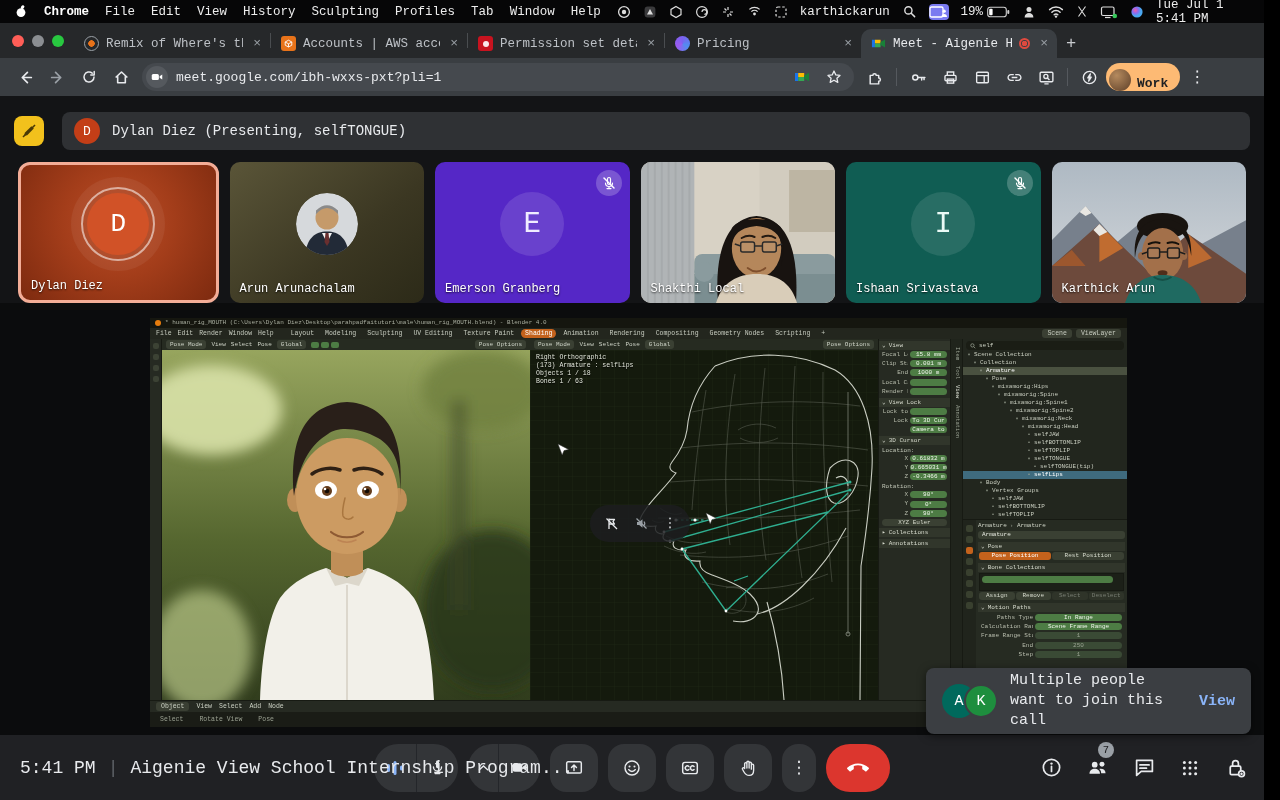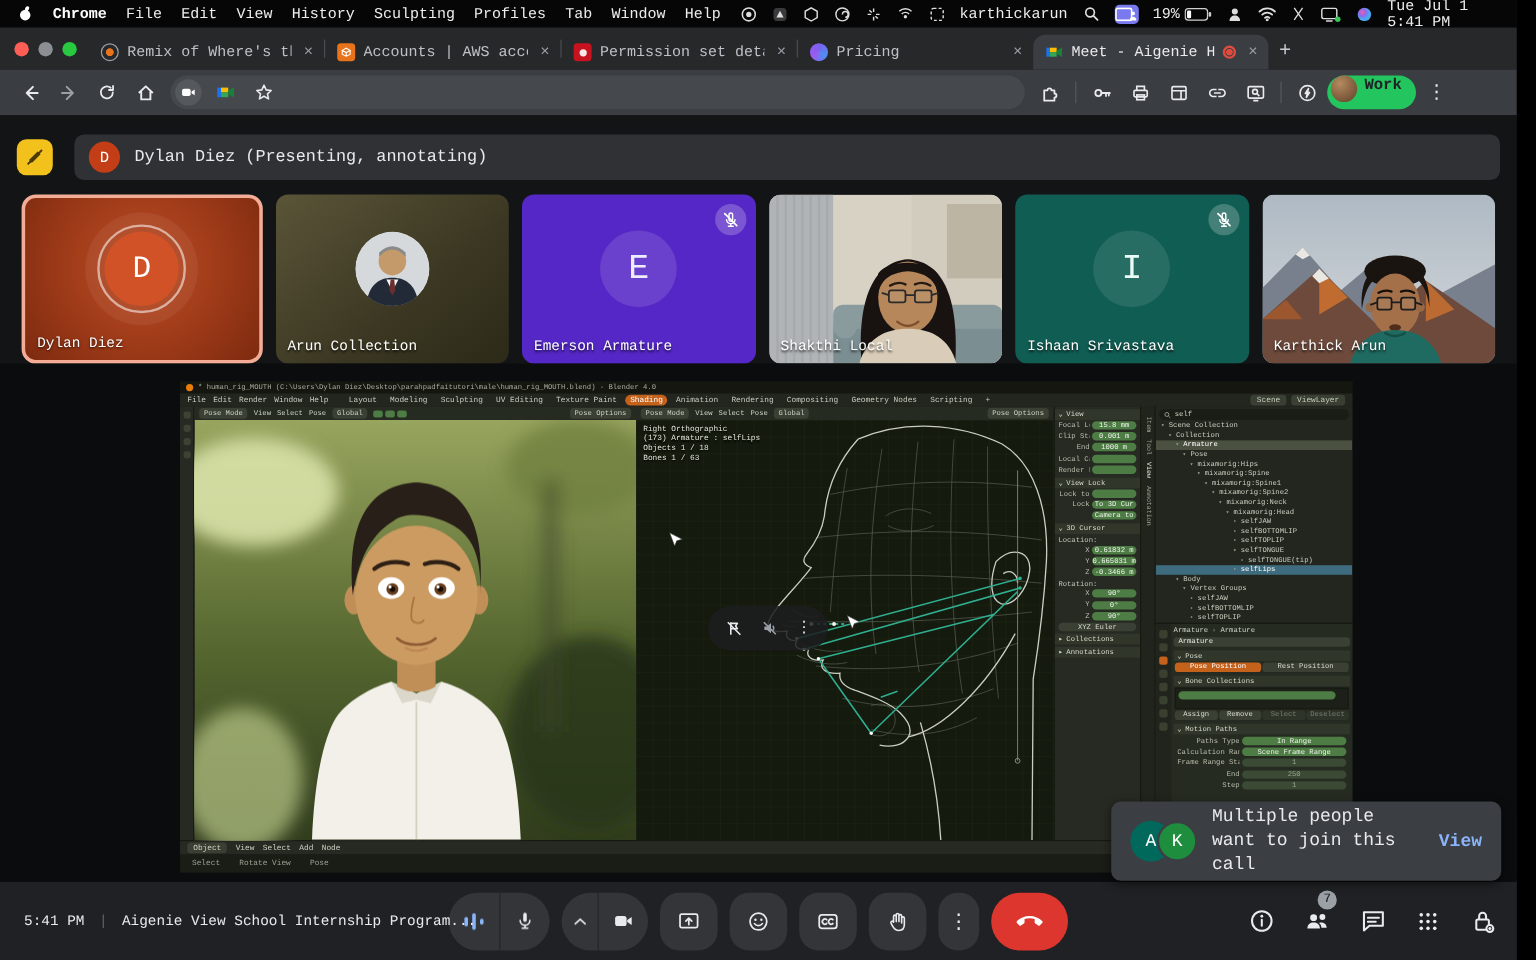--- a/index.html
+++ b/index.html
@@ -34,21 +34,21 @@
 .fv4{border-radius:50%;background:conic-gradient(#7b61f0,#4f8ef0,#9b5bf0,#7b61f0)}
 .fvdot{width:6px;height:6px;border-radius:50%;background:#fff;opacity:.9}
 .recdot{width:11px;height:11px;border-radius:50%;border:2px solid #e04a3f;background:radial-gradient(circle,#e04a3f 0 2.5px,transparent 3px);flex:none}
 
 .toolbar{position:absolute;top:58px;left:0;right:0;height:38px;background:#3a3e42;display:flex;align-items:center;padding:0 10px;gap:2px}
 .tb-ic{width:30px;height:30px;border-radius:50%;display:flex;align-items:center;justify-content:center;flex:none}
 .omnibox{flex:1;max-width:712px;height:28px;background:#45494e;border-radius:14px;display:flex;align-items:center;gap:8px;padding:0 8px 0 4px;margin:0 4px}
 .ob-chip{width:22px;height:22px;border-radius:50%;background:#55595e;display:flex;align-items:center;justify-content:center;flex:none}
 .ob-url{color:#e8eaed;font-size:13px;flex:1;white-space:nowrap;overflow:hidden}
 .sep{width:1px;height:18px;background:#55595e;margin:0 4px;flex:none}
-.profile{height:28px;border-radius:14px;background:#22c55e;color:#1f2124;display:flex;align-items:flex-start;gap:6px;padding:0 12px 0 3px;font-size:13px;font-weight:bold;flex:none}
+.profile{height:28px;border-radius:14px;background:#fdba74;color:#1f2124;display:flex;align-items:flex-end;gap:6px;padding:0 12px 0 3px;font-size:13px;font-weight:bold;flex:none}
 .pf-av{width:22px;height:22px;border-radius:50%;background:radial-gradient(circle at 35% 30%,#b58a5e,#5d3f28)}
 
 .meet{position:absolute;top:96px;left:0;right:0;bottom:0;background:#131416}
 .banner{position:absolute;top:16px;left:14px;right:14px;height:38px;display:flex;align-items:center;gap:18px}
 .ann-chip{width:30px;height:30px;border-radius:8px;background:#f2c11c;display:flex;align-items:center;justify-content:center;flex:none}
 .banner-pill{flex:1;height:38px;background:#2f3134;border-radius:8px;display:flex;align-items:center;gap:12px;padding:0 12px;color:#e8eaed;font-size:14px}
 .banner-av{width:26px;height:26px;border-radius:50%;background:#c33e17;color:#fff;font-size:13px;display:flex;align-items:center;justify-content:center;flex:none}
 
 .tiles{position:absolute;top:66px;left:18px;right:18px;height:141px;display:flex;gap:11px}
 .tile{flex:1;border-radius:10px;position:relative;overflow:hidden}
@@ -136,21 +136,21 @@
 .meet-pill{position:absolute;left:440px;top:187px;width:100px;height:37px;border-radius:19px;background:rgba(28,29,32,.85);display:flex;align-items:center;justify-content:space-around;padding:0 6px;z-index:5}
 
 .toast{position:absolute;right:13px;bottom:66px;width:325px;height:66px;background:#3b3e42;border-radius:8px;display:flex;align-items:center;gap:12px;padding:0 16px;z-index:8;box-shadow:0 2px 8px rgba(0,0,0,.5)}
 .ta{width:34px;height:34px;border-radius:50%;color:#fff;display:flex;align-items:center;justify-content:center;font-size:15px;flex:none}
 .ta-a{background:#00695c}
 .ta-k{background:#1e8e3e;margin-left:-12px;border:2px solid #3b3e42}
 .toast-text{flex:1;color:#e8eaed;font-size:15px;line-height:1.35}
 .toast-view{color:#8ab4f8;font-size:15px;font-weight:bold}
 
 .mfooter{position:absolute;left:0;right:0;bottom:0;height:65px;background:#202124;display:flex;align-items:center}
-.mf-left{position:absolute;left:20px;display:flex;gap:12px;align-items:center;color:#e8eaed;font-size:12px;white-space:nowrap}
+.mf-left{position:absolute;left:20px;display:flex;gap:12px;align-items:center;color:#e8eaed;font-size:18px;white-space:nowrap}
 .mf-sep{color:#5f6368}
 .controls{margin:0 auto;display:flex;gap:10px;align-items:center}
 .ctl{height:48px;background:#333538;display:flex;align-items:center;justify-content:center;color:#e8eaed}
 .pillb{border-radius:24px}
 .seg{width:42px;display:flex;align-items:center;justify-content:center}
 .seg+.seg{border-left:1px solid #24262a;height:48px}
 .circb{width:48px;border-radius:16px}
 .narrowb{width:34px;border-radius:16px;font-size:17px;color:#e8eaed}
 .endb{width:64px;border-radius:24px;background:#dc362e}
 .mf-right{position:absolute;right:18px;display:flex;gap:25px;align-items:center}
@@ -358,20 +358,21 @@
           <path d="M2.5 8 L8 2.8 L13.5 8 M4.4 6.8 V13 H11.6 V6.8"></path>
         </svg>
       </span>
     <span class="omnibox" data-name="address-bar">
       <span class="ob-chip" data-name="site-sharing-chip-icon">
           <svg width="12" height="12" viewBox="0 0 16 16">
             <rect x="1" y="4" width="9.5" height="8" rx="2" fill="#fff"></rect>
             <path d="M11.5 7 L15 4.8 V11.2 L11.5 9 Z" fill="#fff"></path>
           </svg>
         </span>
+      <span class="ob-url" data-name="url-text">meet.google.com/ibh-wxxs-pxt?pli=1</span>
       <span class="tb-ic" style="width:24px;height:24px" data-name="tab-capture-icon">
           <svg width="16" height="16" viewBox="0 0 16 16">
             <rect x="1" y="4" width="3.2" height="8" fill="#1a73e8"></rect>
             <rect x="4.2" y="4" width="6" height="4" fill="#fbbc04"></rect>
             <rect x="4.2" y="8" width="6" height="4" fill="#34a853"></rect>
             <path d="M10.2 6.5 L15 3.8 V12.2 L10.2 9.5 Z" fill="#188038"></path>
           </svg>
         </span>
       <span class="tb-ic" style="width:24px;height:24px" data-name="bookmark-star-icon">
           <svg width="16" height="16" viewBox="0 0 16 16" fill="none" stroke="#e8eaed" stroke-width="1.3" stroke-linejoin="round">
@@ -434,53 +435,53 @@
 
     <div class="banner" data-name="presenting-banner">
       <span class="ann-chip" data-name="annotation-tool-indicator">
           <svg width="16" height="16" viewBox="0 0 16 16">
             <path d="M10.4 3.2 L12.8 5.6 L6.2 12.2 L3.2 12.8 L3.8 9.8 Z" fill="#4a3a07"></path>
             <path d="M2 14 L14 2" stroke="#4a3a07" stroke-width="1.6"></path>
           </svg>
         </span>
       <span class="banner-pill" data-name="presenter-info-pill">
         <span class="banner-av" data-name="presenter-avatar">D</span>
-        <span data-name="presenter-text">Dylan Diez (Presenting, annotating)</span>
+        <span data-name="presenter-text">Dylan Diez (Presenting, selfTONGUE)</span>
       </span>
     </div>
 
     <div class="tiles" data-name="participant-filmstrip">
       <div class="tile speaking t-dylan" data-name="tile-dylan-diez">
         <span class="avatar-ring" data-name="avatar">D</span>
         <span class="tname" data-name="participant-name">Dylan Diez</span>
       </div>
       <div class="tile t-arun" data-name="tile-arun-arunachalam">
         <span class="photo" data-name="avatar">
             <svg width="62" height="62" viewBox="0 0 62 62">
               <circle cx="31" cy="31" r="31" fill="#d6d9dc"></circle>
               <path d="M19.5 22 C21 12 41 12 42.5 22 C40 15 22 15 19.5 22 Z" fill="#8a8a8a"></path>
               <circle cx="31" cy="25" r="11.5" fill="#c59a6a"></circle>
               <path d="M20 21 Q31 9 42 21 L42 17.5 Q31 7 20 17.5 Z" fill="#8a8a8a"></path>
               <path d="M9 62 C11 45 19 38.5 31 38.5 C43 38.5 51 45 53 62 Z" fill="#222a37"></path>
               <path d="M26 40 L31 50 L36 40 Z" fill="#f4f4f4"></path>
               <path d="M29.5 40 L32.5 40 L33.5 49 L31 53 L28.5 49 Z" fill="#6a2f2f"></path>
             </svg>
           </span>
-        <span class="tname" data-name="participant-name">Arun Collection</span>
+        <span class="tname" data-name="participant-name">Arun Arunachalam</span>
       </div>
       <div class="tile t-emerson" data-name="tile-emerson-granberg">
         <span class="micoff" data-name="mic-off-icon">
             <svg width="14" height="14" viewBox="0 0 14 14" fill="none" stroke="#fff" stroke-width="1.2" stroke-linecap="round">
               <rect x="5.5" y="1.5" width="3" height="7" rx="1.5"></rect>
               <path d="M3.5 7 a3.5 3.5 0 0 0 7 0 M7 10.8 V12.6 M5 12.6 h4"></path>
               <path d="M2 2 L12 12" stroke-width="1.4"></path>
             </svg>
           </span>
         <span class="soft-circle" data-name="avatar">E</span>
-        <span class="tname" data-name="participant-name">Emerson Armature</span>
+        <span class="tname" data-name="participant-name">Emerson Granberg</span>
       </div>
       <div class="tile t-video" data-name="tile-shakthi-arun">
         <svg viewBox="0 0 197 141" preserveAspectRatio="none" data-name="video-feed">
           <rect width="197" height="141" fill="#d8d2c5"></rect>
             <rect x="120" width="77" height="141" fill="#cfc8ba" opacity="0.6"></rect>
           <circle cx="18" cy="10" r="8" fill="#efe8d8"></circle>
           <rect x="0" y="0" width="54" height="141" fill="#b0b4b6"></rect>
           <path d="M7 0 V141 M14 0 V141 M21 0 V141 M28 0 V141 M35 0 V141 M42 0 V141 M49 0 V141" stroke="#9fa3a5" stroke-width="2" opacity="0.55"></path>
           <rect x="150" y="8" width="47" height="62" fill="#bdb5a3"></rect>
           <rect x="54" y="92" width="143" height="26" rx="8" fill="#8a9b9e"></rect>

